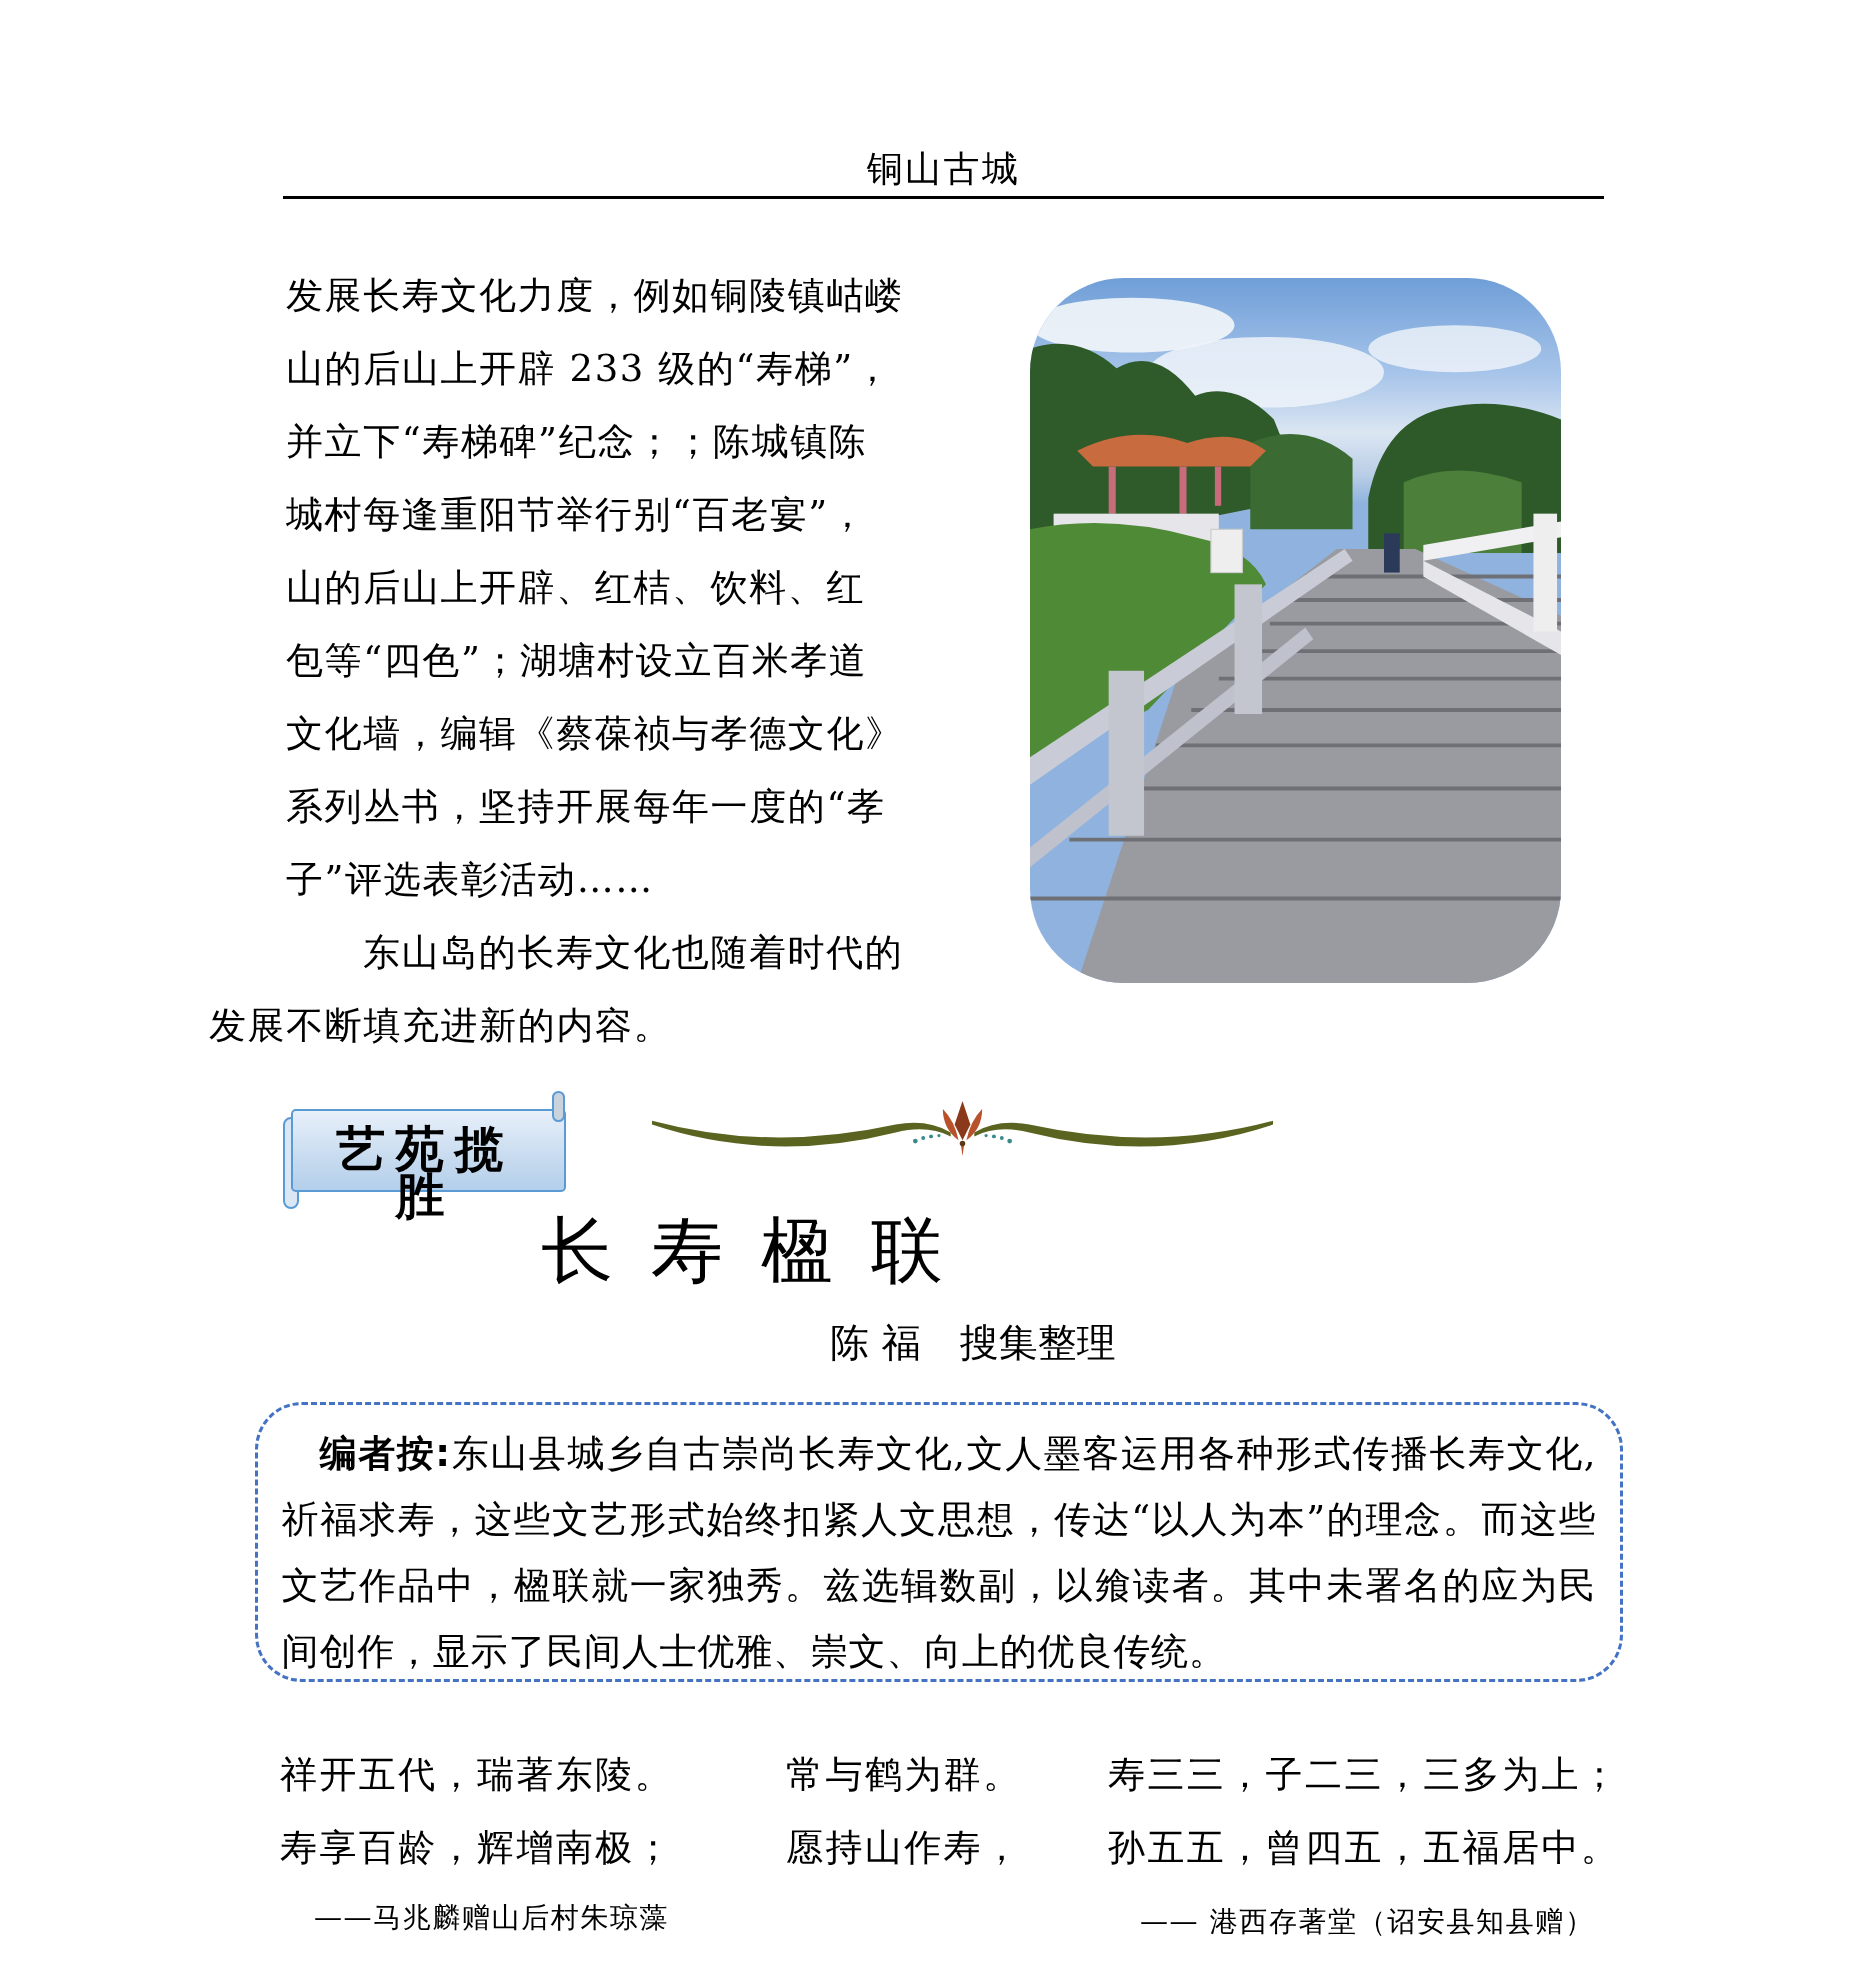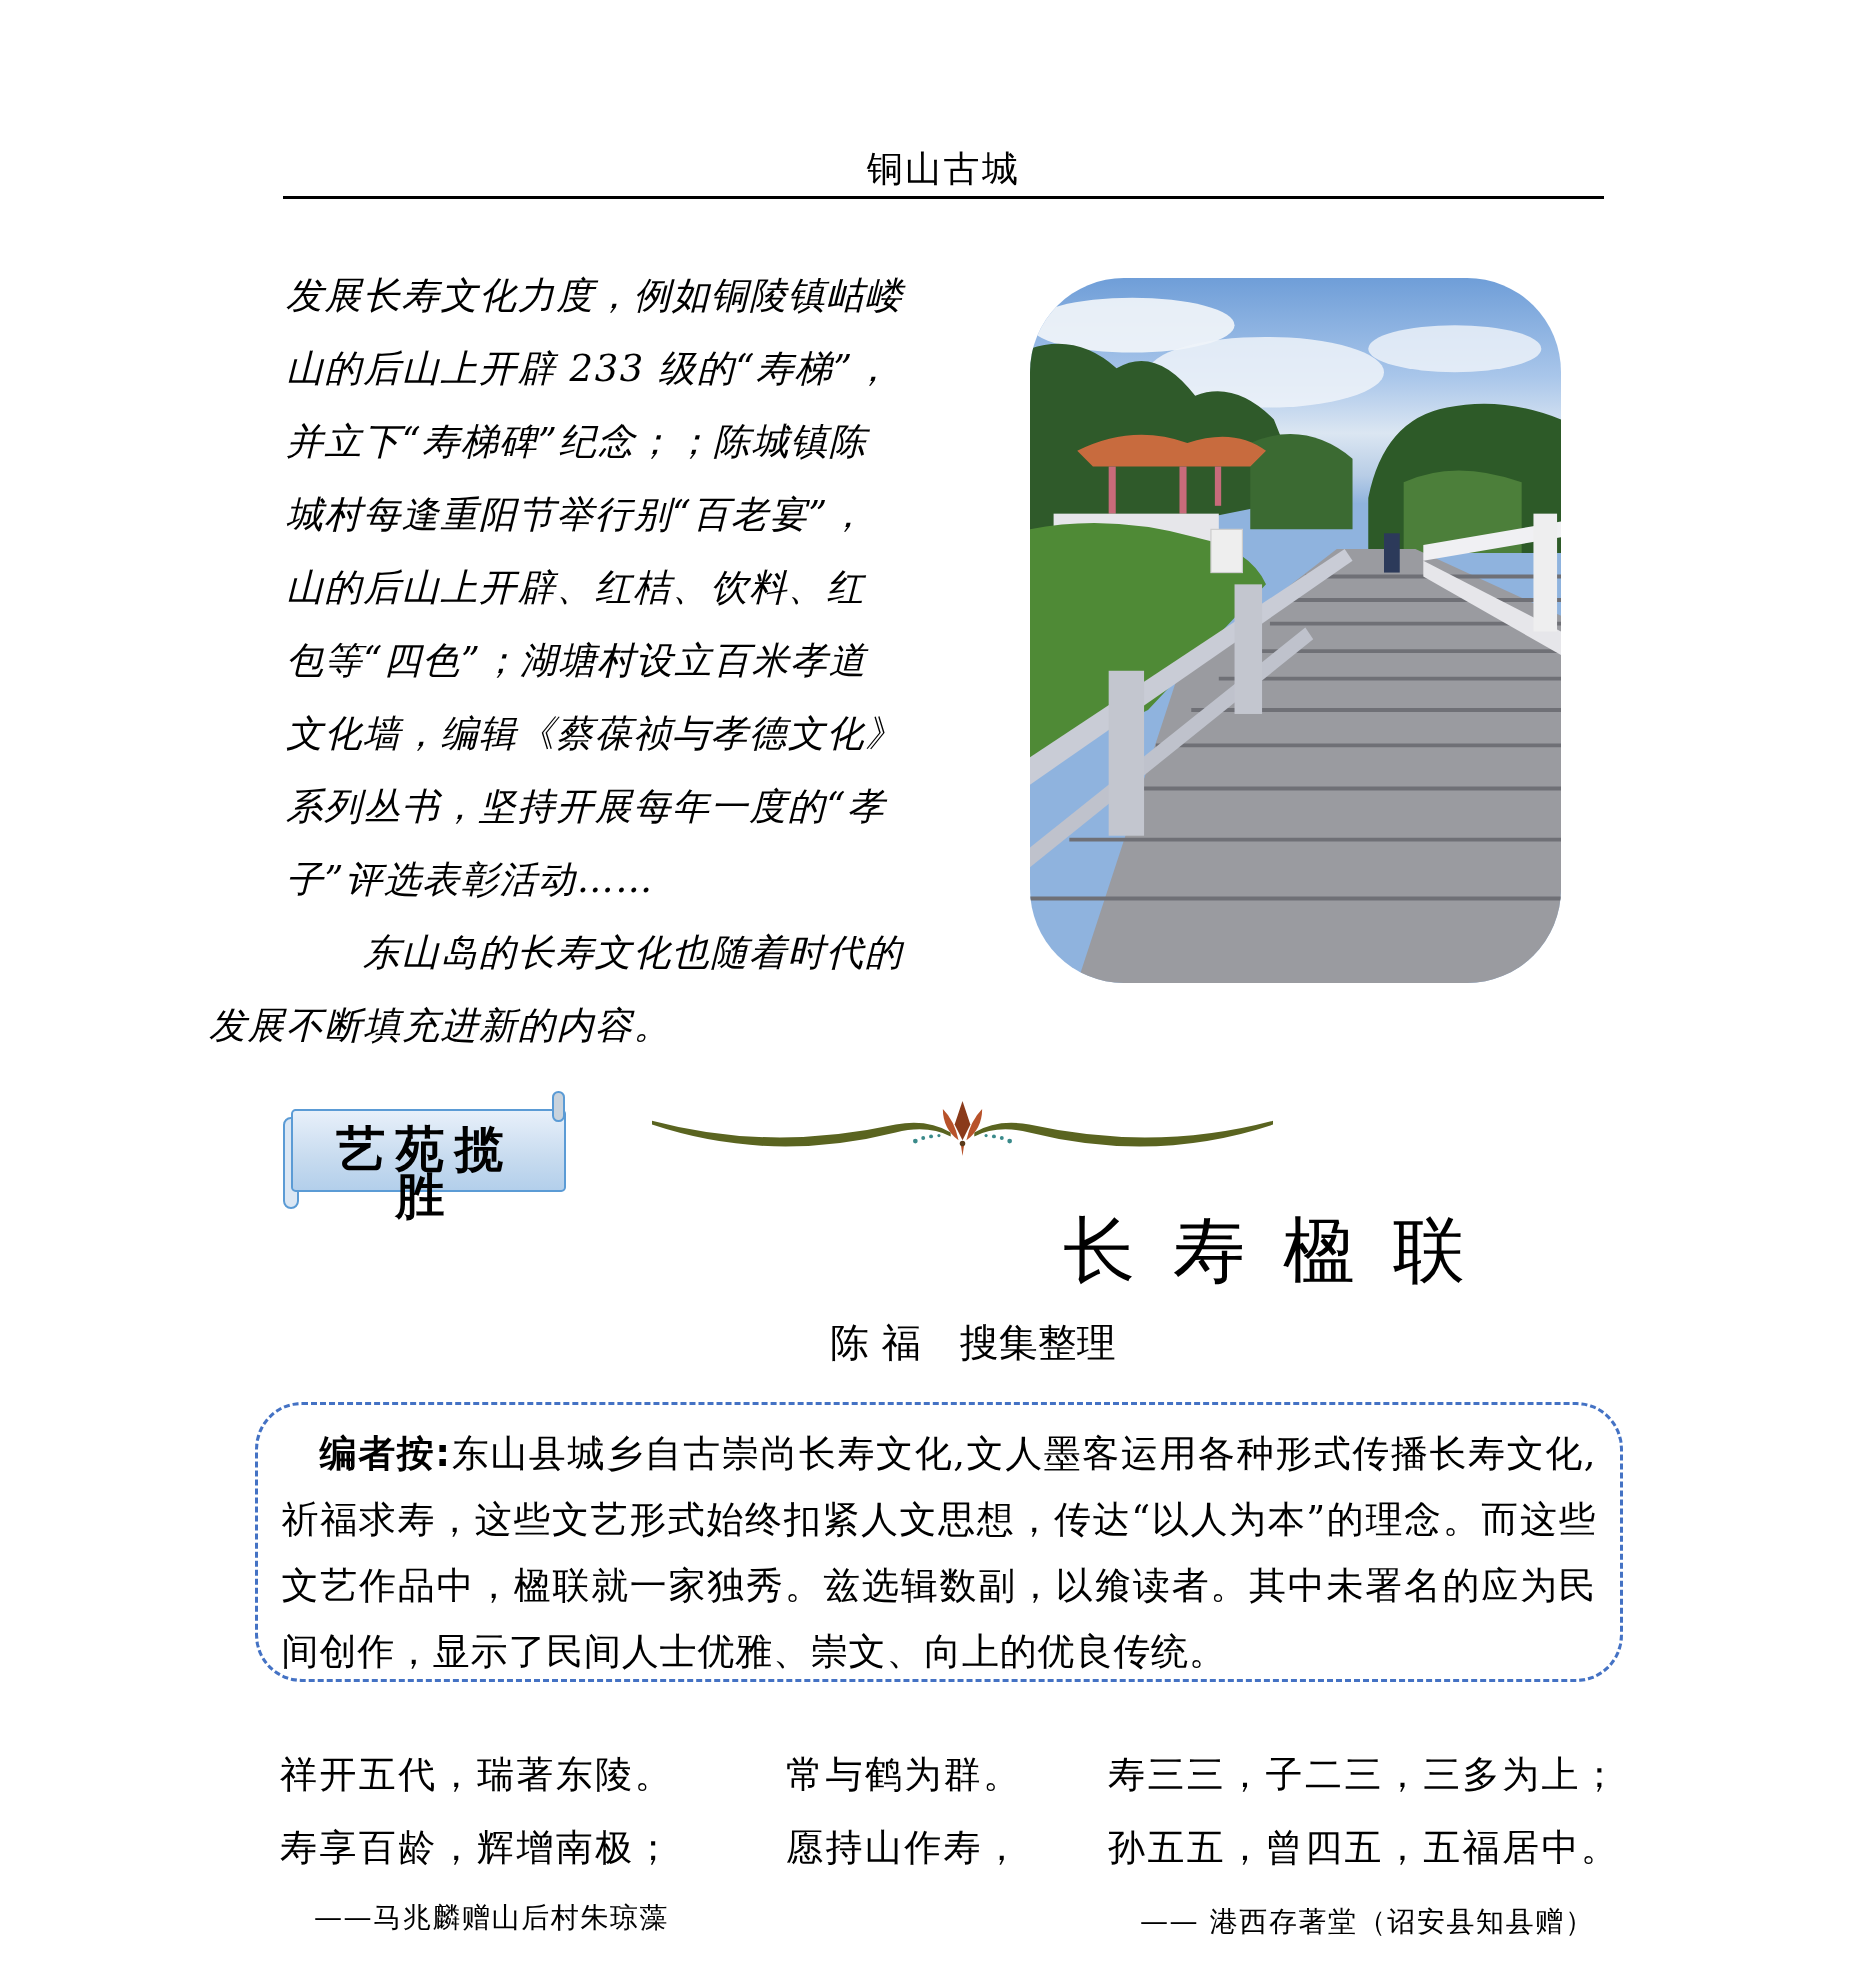--- a/index.html
+++ b/index.html
@@ -13,21 +13,21 @@
   #running-head {
     left: 283px; width: 1321px; top: 141px; text-align: center;
     font-family: "DejaVu Sans", "Liberation Sans", sans-serif;
     font-weight: normal; font-size: 36px; letter-spacing: 2.4px; line-height: 55px;
   }
   #head-rule { left: 283px; width: 1321px; top: 196px; height: 3.1px; background: #000; }
 
   
   #body-col {
     left: 286px; top: 259px; width: 645px;
-    font-size: 37px; line-height: 73px; letter-spacing: 1.6px; font-style: italic;
+    font-size: 37px; line-height: 73px; letter-spacing: 1.6px;
   }
   #body-col p { margin: 0; }
   #body-col p.indent { text-indent: 77px; }
 
   
   #photo {
     left: 1030px; top: 278px; width: 531px; height: 705px;
     border-radius: 94px; overflow: hidden;
     background: linear-gradient(180deg, #6f9ed8 0%, #a9c6ea 14%, #dbe6f2 22%, #b8cde6 28%, #8fb3de 32%);
   }
@@ -52,21 +52,21 @@
     position: absolute; left: 35px; top: 37px; width: 220px; text-align: center;
     font-family: "DejaVu Serif", serif; font-weight: bold; font-size: 49px;
     letter-spacing: 10.2px; line-height: 47px;
   }
 
   
   #ornament { left: 652px; top: 1097px; width: 621px; height: 67px; }
 
   
   #title {
-    left: 0; width: 1484px; top: 1203px; text-align: right;
+    left: 0; width: 1484px; top: 1203px; text-align: center;
     font-size: 72px; line-height: 94px; letter-spacing: 0;
   }
   #title span { display: inline-block; margin: 0 19px; }
   #byline {
     left: 0; width: 1872px; top: 1317px; text-align: center;
     font-size: 39px; line-height: 51px; padding-left: 37px;
   }
 
   
   #note {

